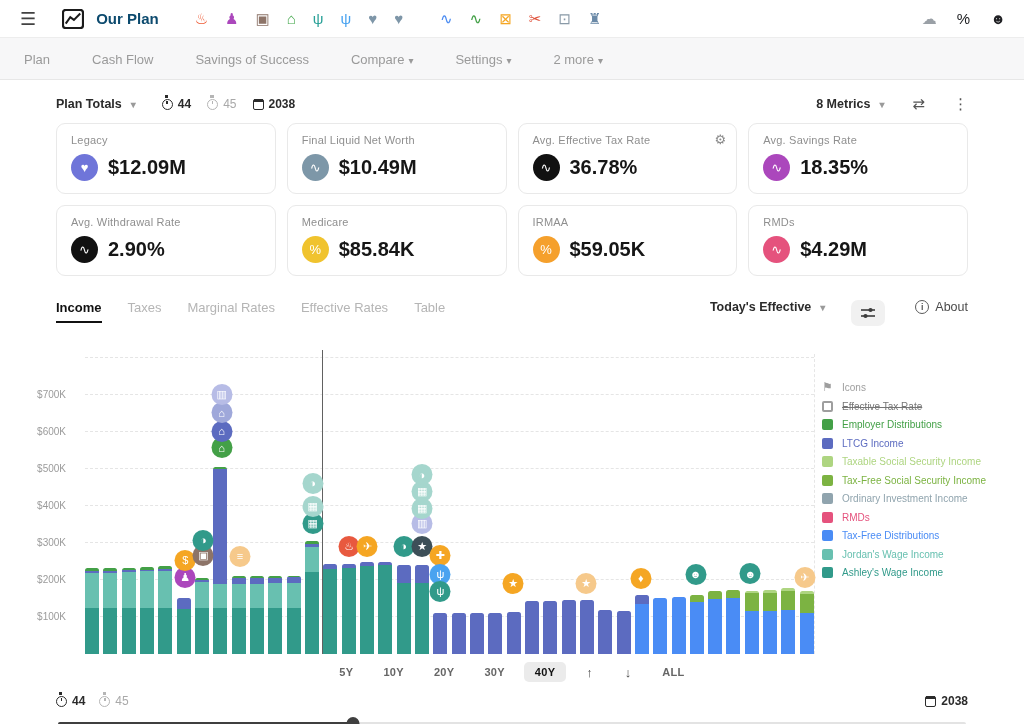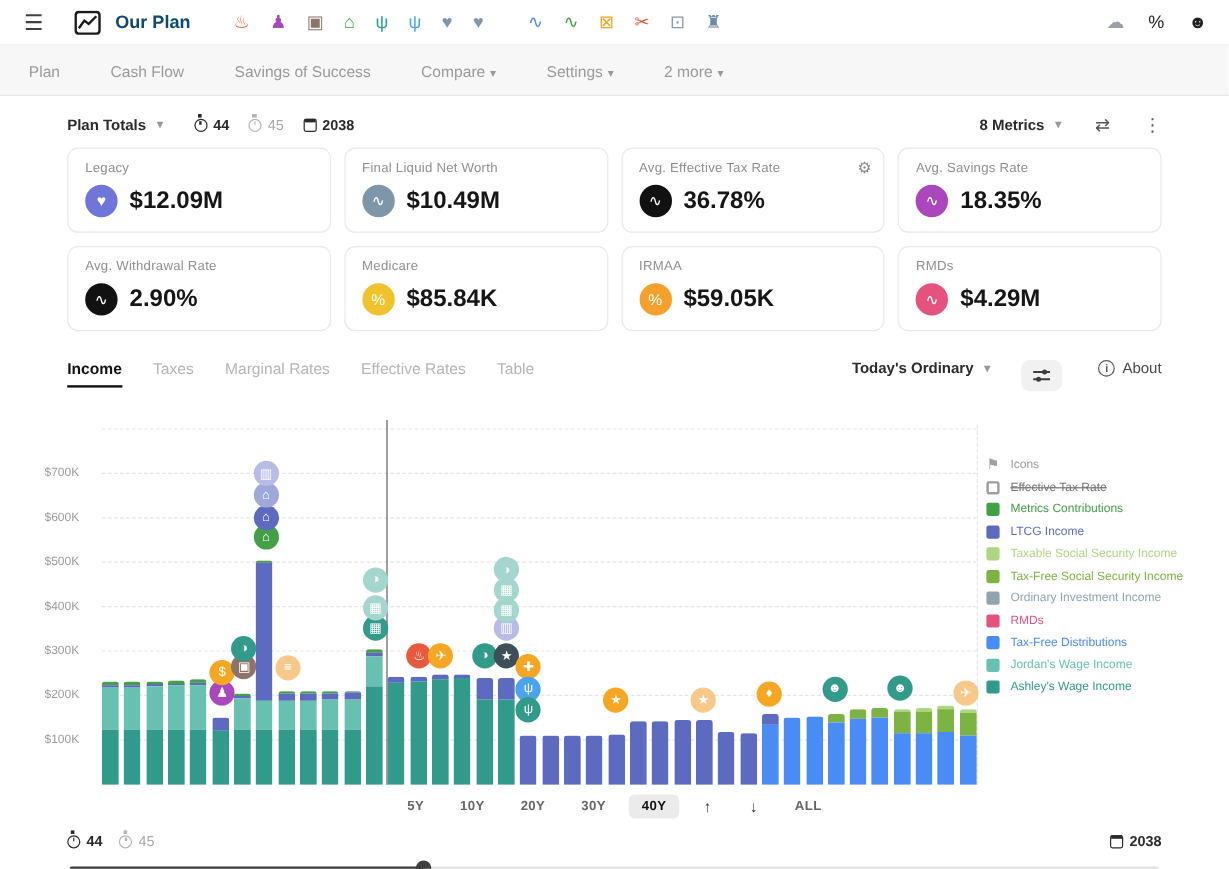--- a/index.html
+++ b/index.html
@@ -229,21 +229,21 @@
   <div class="subtab-row">
     <span id="subtabs" style="display:flex;align-items:center;">
         <span class="subtab active">Income</span>
         <span class="subtab">Taxes</span>
         <span class="subtab">Marginal Rates</span>
         <span class="subtab">Effective Rates</span>
         <span class="subtab">Table</span>
       </span>
     <div class="spacer"></div>
     <div class="currency-sel">
-      <span>Today's Ordinary</span>
+      <span>Today's Effective</span>
       <span class="caret">▾</span>
     </div>
     <div class="tune-btn">
       <svg width="16" height="14" viewBox="0 0 16 14">
         <line x1="1" y1="4" x2="15" y2="4" stroke="#3c3c3c" stroke-width="1.6"></line>
         <line x1="1" y1="10" x2="15" y2="10" stroke="#3c3c3c" stroke-width="1.6"></line>
         <circle cx="10.5" cy="4" r="2.1" fill="#3c3c3c"></circle>
         <circle cx="5.5" cy="10" r="2.1" fill="#3c3c3c"></circle>
       </svg>
     </div>
@@ -489,21 +489,21 @@
       <div class="legend-item">
         <span class="sw flagbox" style="color: rgb(158, 158, 158);">⚑</span>
         <span style="color: rgb(158, 158, 158);">Icons</span>
       </div>
       <div class="legend-item">
         <span class="sw outline"></span>
         <span class="strike" style="color: rgb(117, 117, 117);">Effective Tax Rate</span>
       </div>
       <div class="legend-item">
         <span class="sw" style="background: rgb(67, 160, 71);"></span>
-        <span style="color: rgb(67, 160, 71);">Metrics Contributions</span>
+        <span style="color: rgb(67, 160, 71);">Employer Distributions</span>
       </div>
       <div class="legend-item">
         <span class="sw" style="background: rgb(92, 107, 192);"></span>
         <span style="color: rgb(92, 107, 192);">LTCG Income</span>
       </div>
       <div class="legend-item">
         <span class="sw" style="background: rgb(174, 213, 129);"></span>
         <span style="color: rgb(174, 213, 129);">Taxable Social Security Income</span>
       </div>
       <div class="legend-item">

